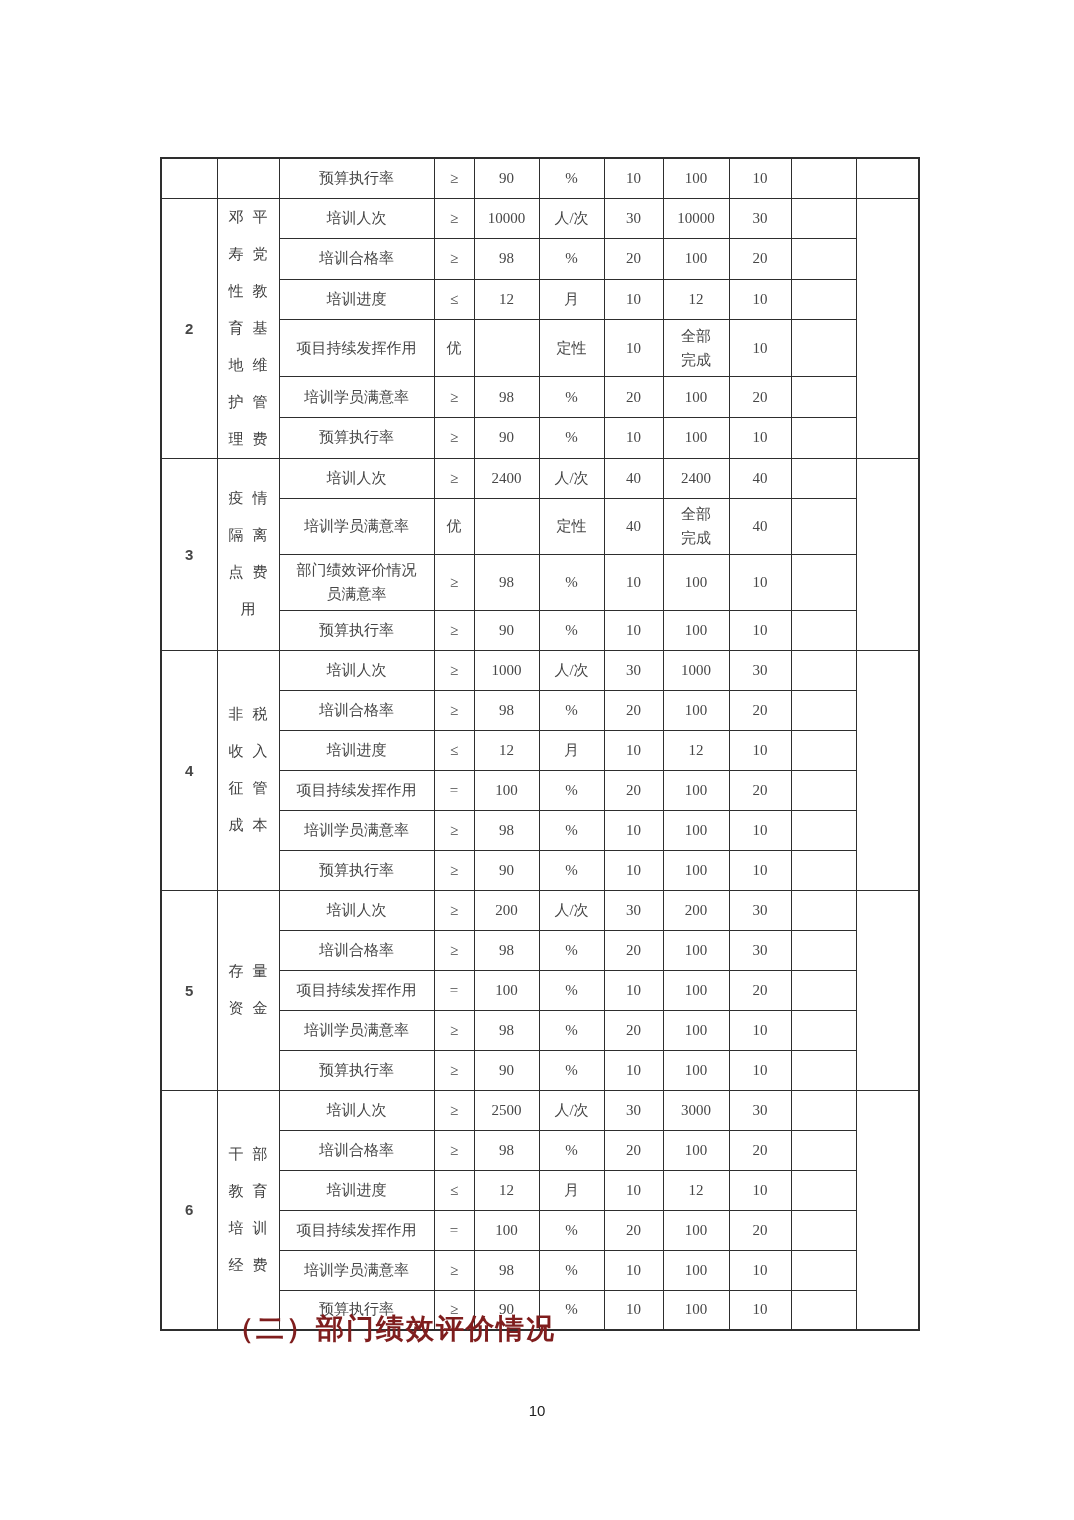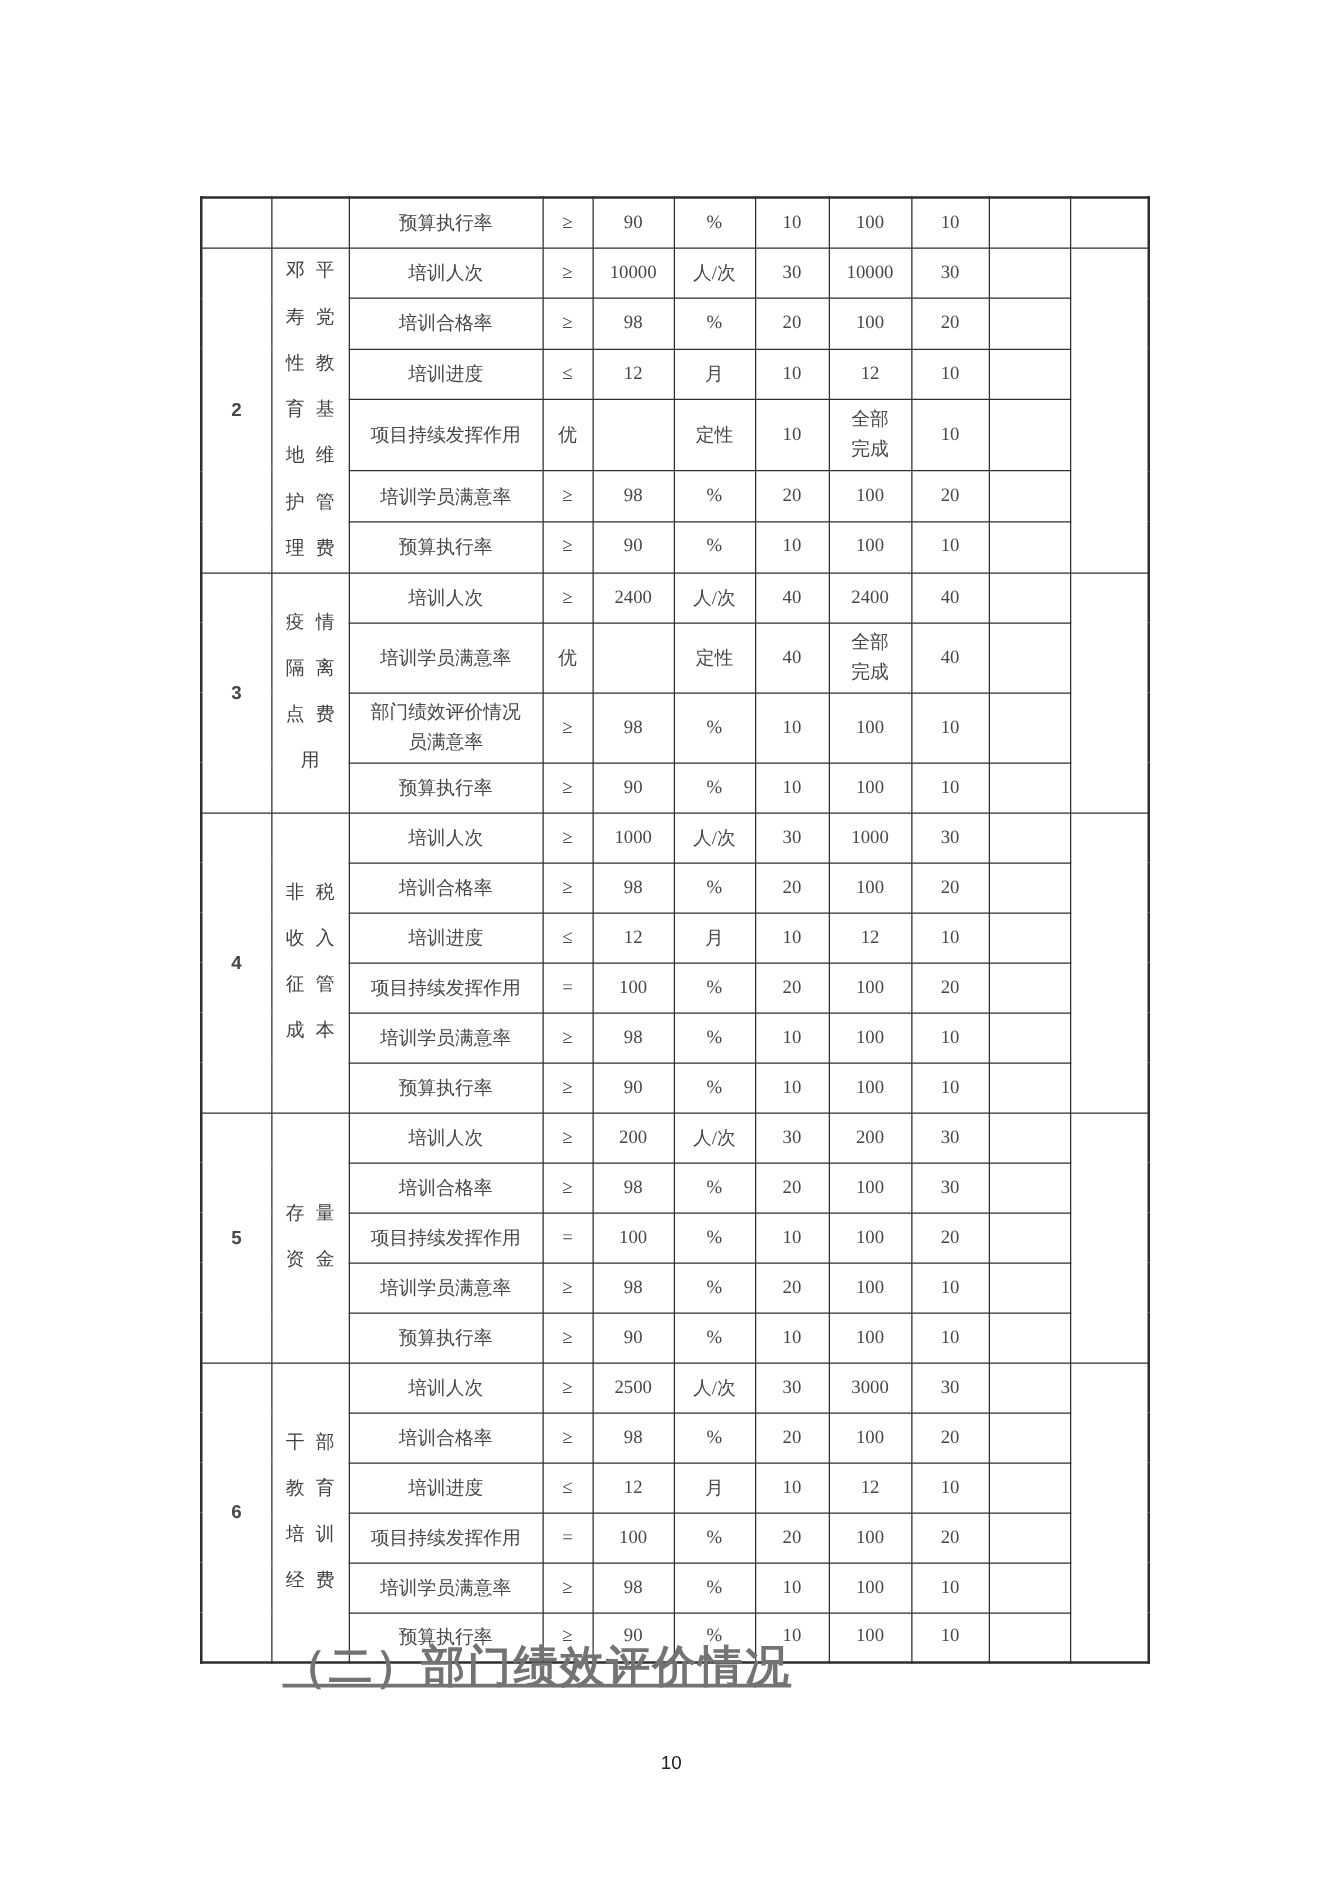--- a/index.html
+++ b/index.html
@@ -29,23 +29,22 @@
     font-size:21px; font-weight:600; color:#1d1d1d;
   }
   .name-line {
     letter-spacing:9px; padding-left:9px;
     line-height:37px; font-size:15px; color:#3f3f3f;
   }
   .cell-line { line-height:24px; }
 
   .heading {
     position:absolute; left:226px; top:1310px;
-    font-size:35px; font-weight:bold; color:#737373;
+    font-size:28px; font-weight:bold; color:#7f1d1d;
     letter-spacing:2px;
-    text-decoration:underline;
   }
   .page-num {
     position:absolute; top:1402px; left:0; width:100%;
     text-align:center;
     font-family:"Liberation Sans","DejaVu Sans",sans-serif;
     font-size:15px; color:#222222;
   }
 </style>
 </head>
 <body>

